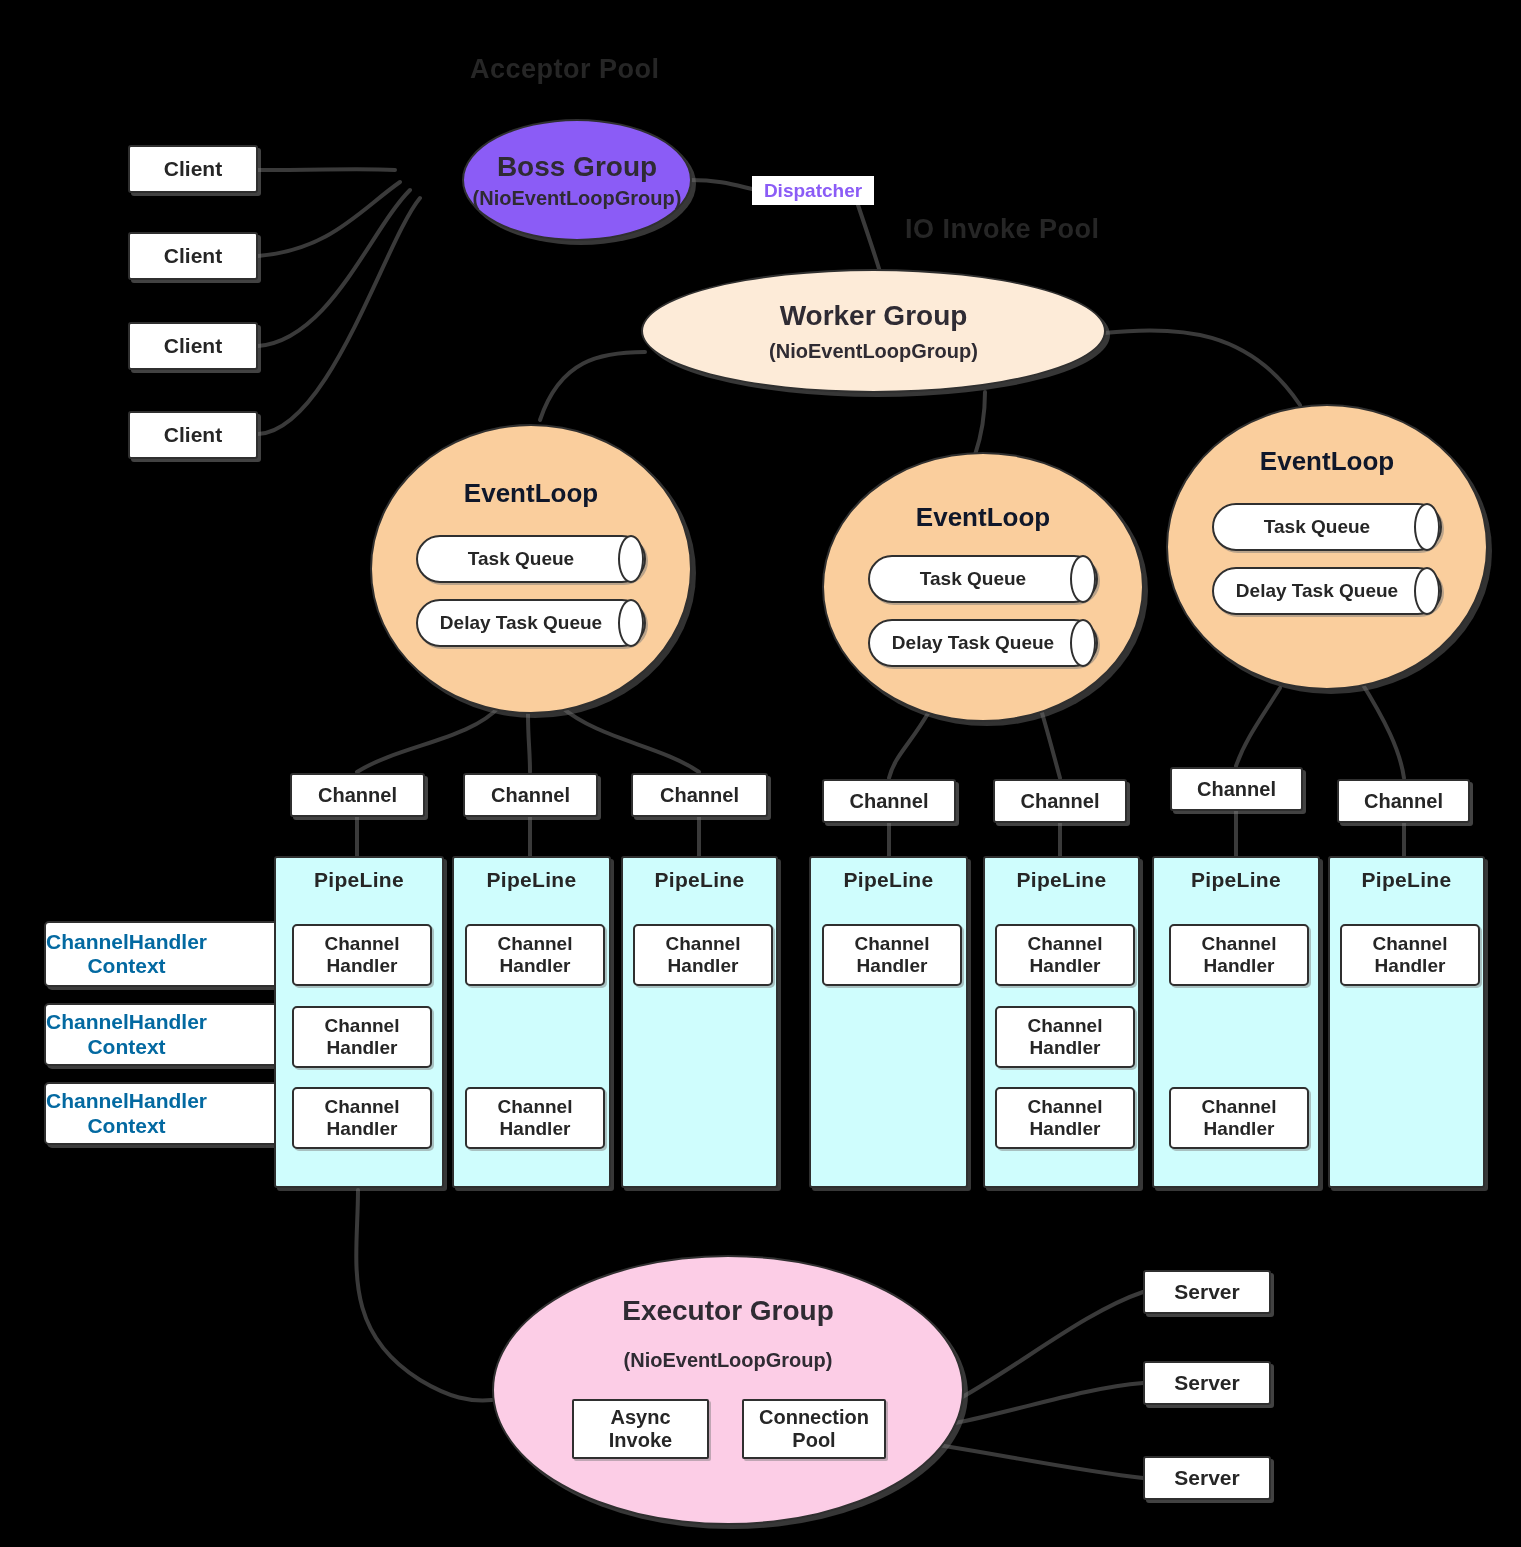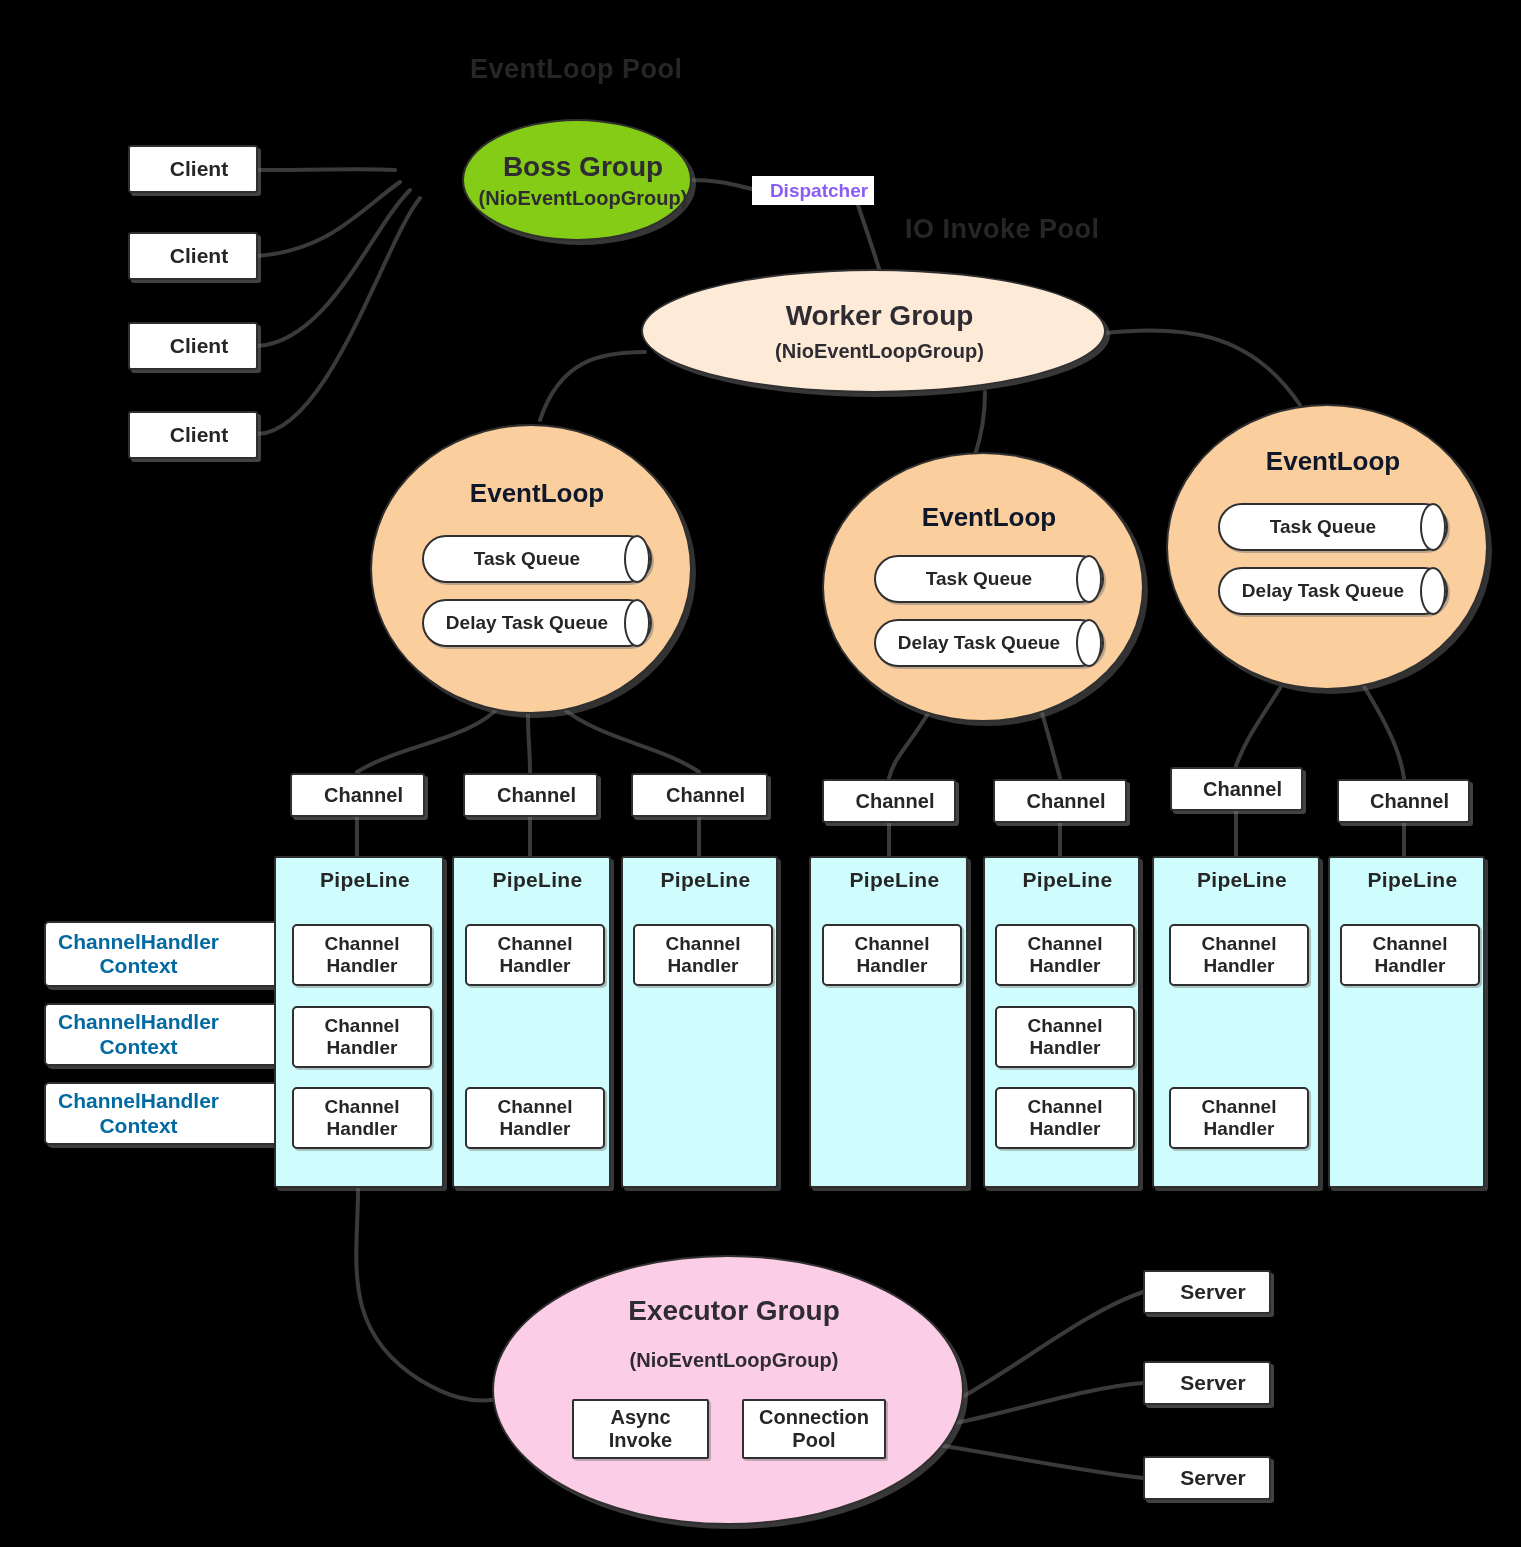--- a/index.html
+++ b/index.html
@@ -3,21 +3,21 @@
 <meta charset="utf-8">
 <style>
   html,body{margin:0;padding:0;background:#000;}
   body{
     width:1521px;height:1547px;position:relative;overflow:hidden;
     font-family:"Liberation Sans","DejaVu Sans",sans-serif;
     color:#2b2b2b;
   }
   #canvas{position:absolute;left:0;top:0;width:1521px;height:1547px;}
   svg.wires{position:absolute;left:0;top:0;width:1521px;height:1547px;pointer-events:none;}
-  .node{position:absolute;box-sizing:border-box;padding-left:12px;}
+  .node{position:absolute;box-sizing:border-box;}
 
   
   .section-label{
     position:absolute;color:#262626;font-weight:bold;font-size:27px;
     letter-spacing:.5px;white-space:nowrap;
   }
 
   
   .rectbox{
     background:#fff;border:2px solid #2f2f2f;border-radius:3px;
@@ -32,21 +32,21 @@
     background:#fff;border:none;border-radius:0;font-size:19px;
     box-shadow:none;color:#8b5cf6;
   }
 
   
   .ellipse{
     border:2.5px solid #2f2f2f;border-radius:50%;
     display:flex;flex-direction:column;align-items:center;
     box-shadow:4px 4px 0 rgba(110,110,110,.5);
   }
-  .boss{background:#84cc16;}
+  .boss{background:#8b5cf6;}
   .worker{background:#FDEBD8;text-align:center;}
   .executor{background:#FCCDE6;}
   .eventloop{background:#FACE9D;box-shadow:4px 4px 0 rgba(110,110,110,.45);}
 
   .grp-title{font-size:28px;font-weight:bold;color:#2f2b33;}
   .grp-sub{font-size:20px;font-weight:bold;color:#2f2b33;}
   .el-title{font-size:26px;font-weight:bold;color:#0f172a;}
 
   
   .cyl{
@@ -136,21 +136,21 @@
       <path d="M1404,823 L1404,856"></path>
 
       <path d="M358,1190 C358,1260 340,1330 420,1380 C450,1398 470,1402 492,1400"></path>
 
       <path d="M880,1428 C960,1420 1060,1320 1143,1292"></path>
       <path d="M880,1432 C970,1430 1060,1390 1143,1383"></path>
       <path d="M880,1436 C980,1450 1070,1470 1143,1478"></path>
     </g>
   </svg>
 
-  <div class="section-label" style="left:470px;top:54px;">EventLoop Pool</div>
+  <div class="section-label" style="left:470px;top:54px;">Acceptor Pool</div>
   <div class="section-label" style="left:905px;top:214px;">IO Invoke Pool</div>
 
   <div class="node rectbox client" style="left:128px;top:145px;width:130px;height:48px;">Client</div>
   <div class="node rectbox client" style="left:128px;top:232px;width:130px;height:48px;">Client</div>
   <div class="node rectbox client" style="left:128px;top:322px;width:130px;height:48px;">Client</div>
   <div class="node rectbox client" style="left:128px;top:411px;width:130px;height:48px;">Client</div>
 
   <div class="node ellipse boss" style="left:462px;top:119px;width:230px;height:122px;justify-content:center;">
     <div class="grp-title">Boss Group</div>
     <div class="grp-sub" style="margin-top:4px;">(NioEventLoopGroup)</div>

